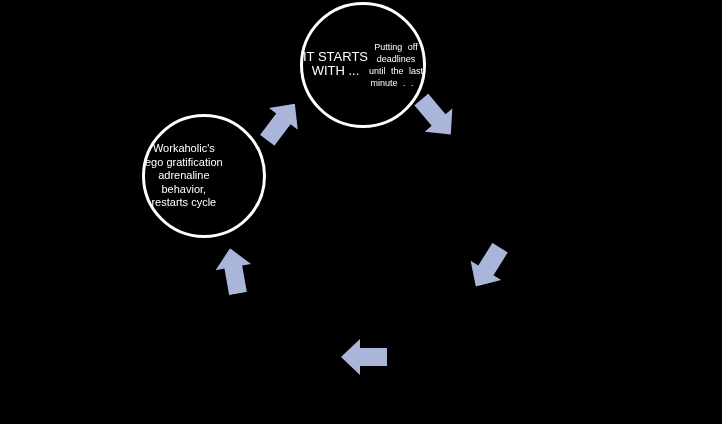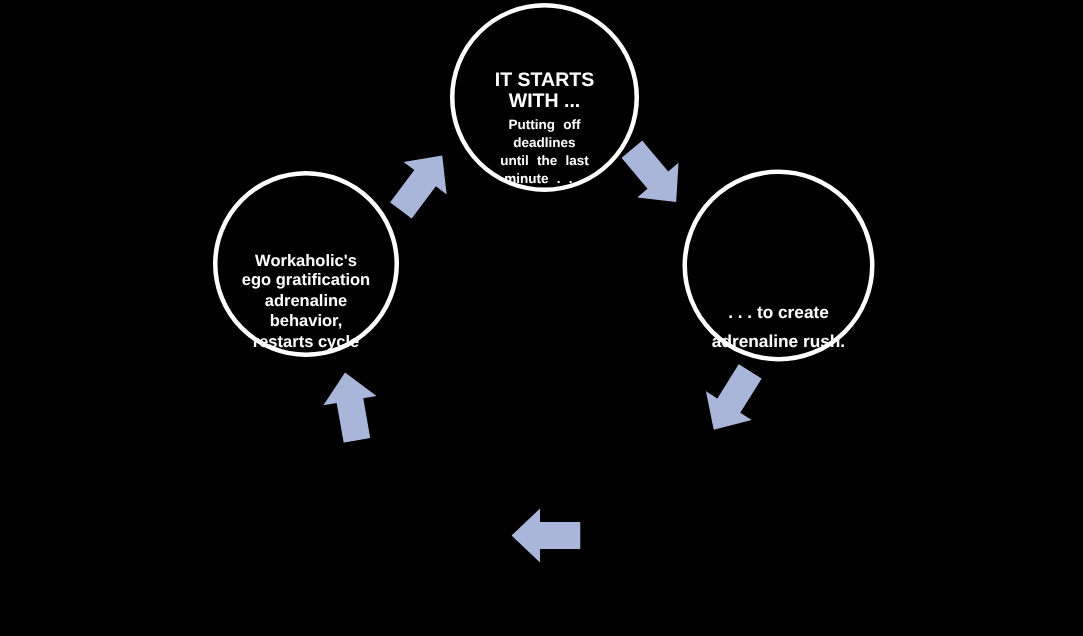--- a/index.html
+++ b/index.html
@@ -16,25 +16,25 @@
     font-family: "Liberation Sans", sans-serif;
   }
   .node {
     position: absolute;
     box-sizing: border-box;
     border: 3px solid #ffffff;
     border-radius: 50%;
     background: #000000;
     color: #ffffff;
     display: flex;
-    flex-direction: column;
+    flex-direction: row;
     align-items: center;
-    justify-content: flex-end;
+    justify-content: space-between;
     text-align: center;
-    font-weight: bold;
+    font-weight: normal;
   }
   .pre { white-space: pre-line; }
 
   .node-start        { left: 300px; top: 2px;   width: 126px; height: 126px; }
   .node-right        { left: 455px; top: 113px; width: 128px; height: 128px; }
   .node-bottom-right { left: 398px; top: 297px; width: 126px; height: 126px; }
   .node-bottom-left  { left: 202px; top: 294px; width: 128px; height: 128px; }
   .node-left         { left: 142px; top: 114px; width: 124px; height: 124px; }
 
   .node-heading {
@@ -97,24 +97,20 @@
 
   <div class="node node-start">
     <div class="node-heading pre">IT STARTS
 WITH ...</div>
     <div class="node-smallbody pre">Putting off
 deadlines
 until the last
 minute . . .</div>
   </div>
 
-  <div class="node node-right">
-    <div class="node-text pre">. . . to create
-adrenaline rush.</div>
-  </div>
 
 
 
   <div class="node node-left">
     <div class="node-text pre">Workaholic's
 ego gratification
 adrenaline
 behavior,
 restarts cycle</div>
   </div>

